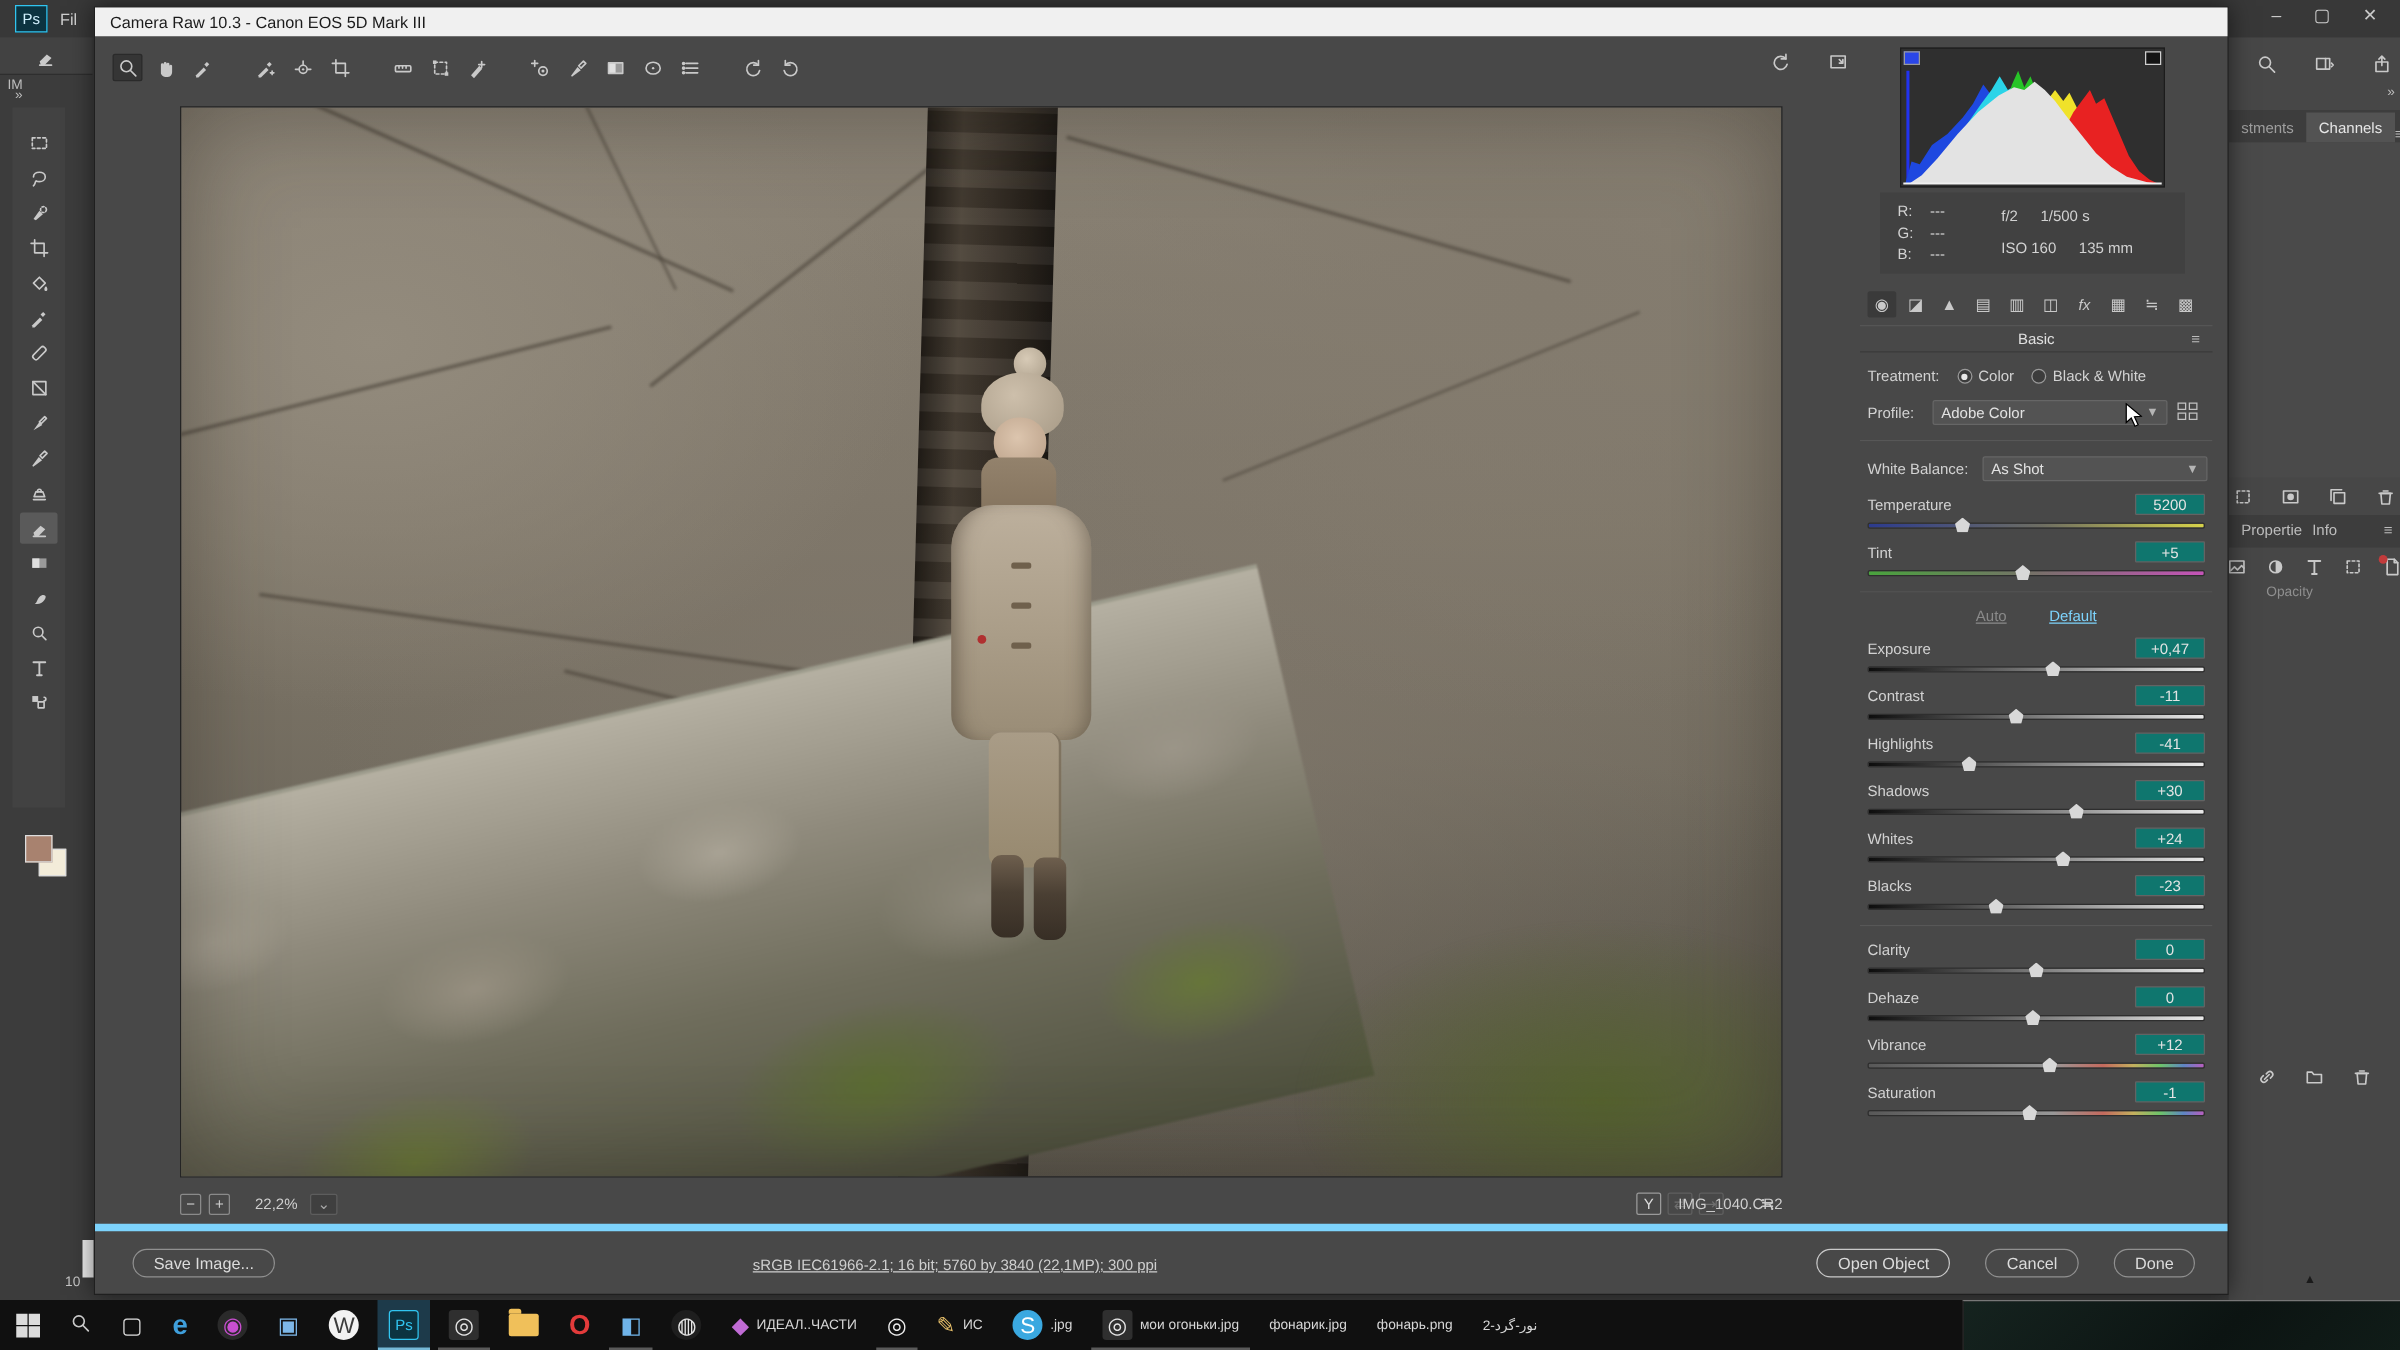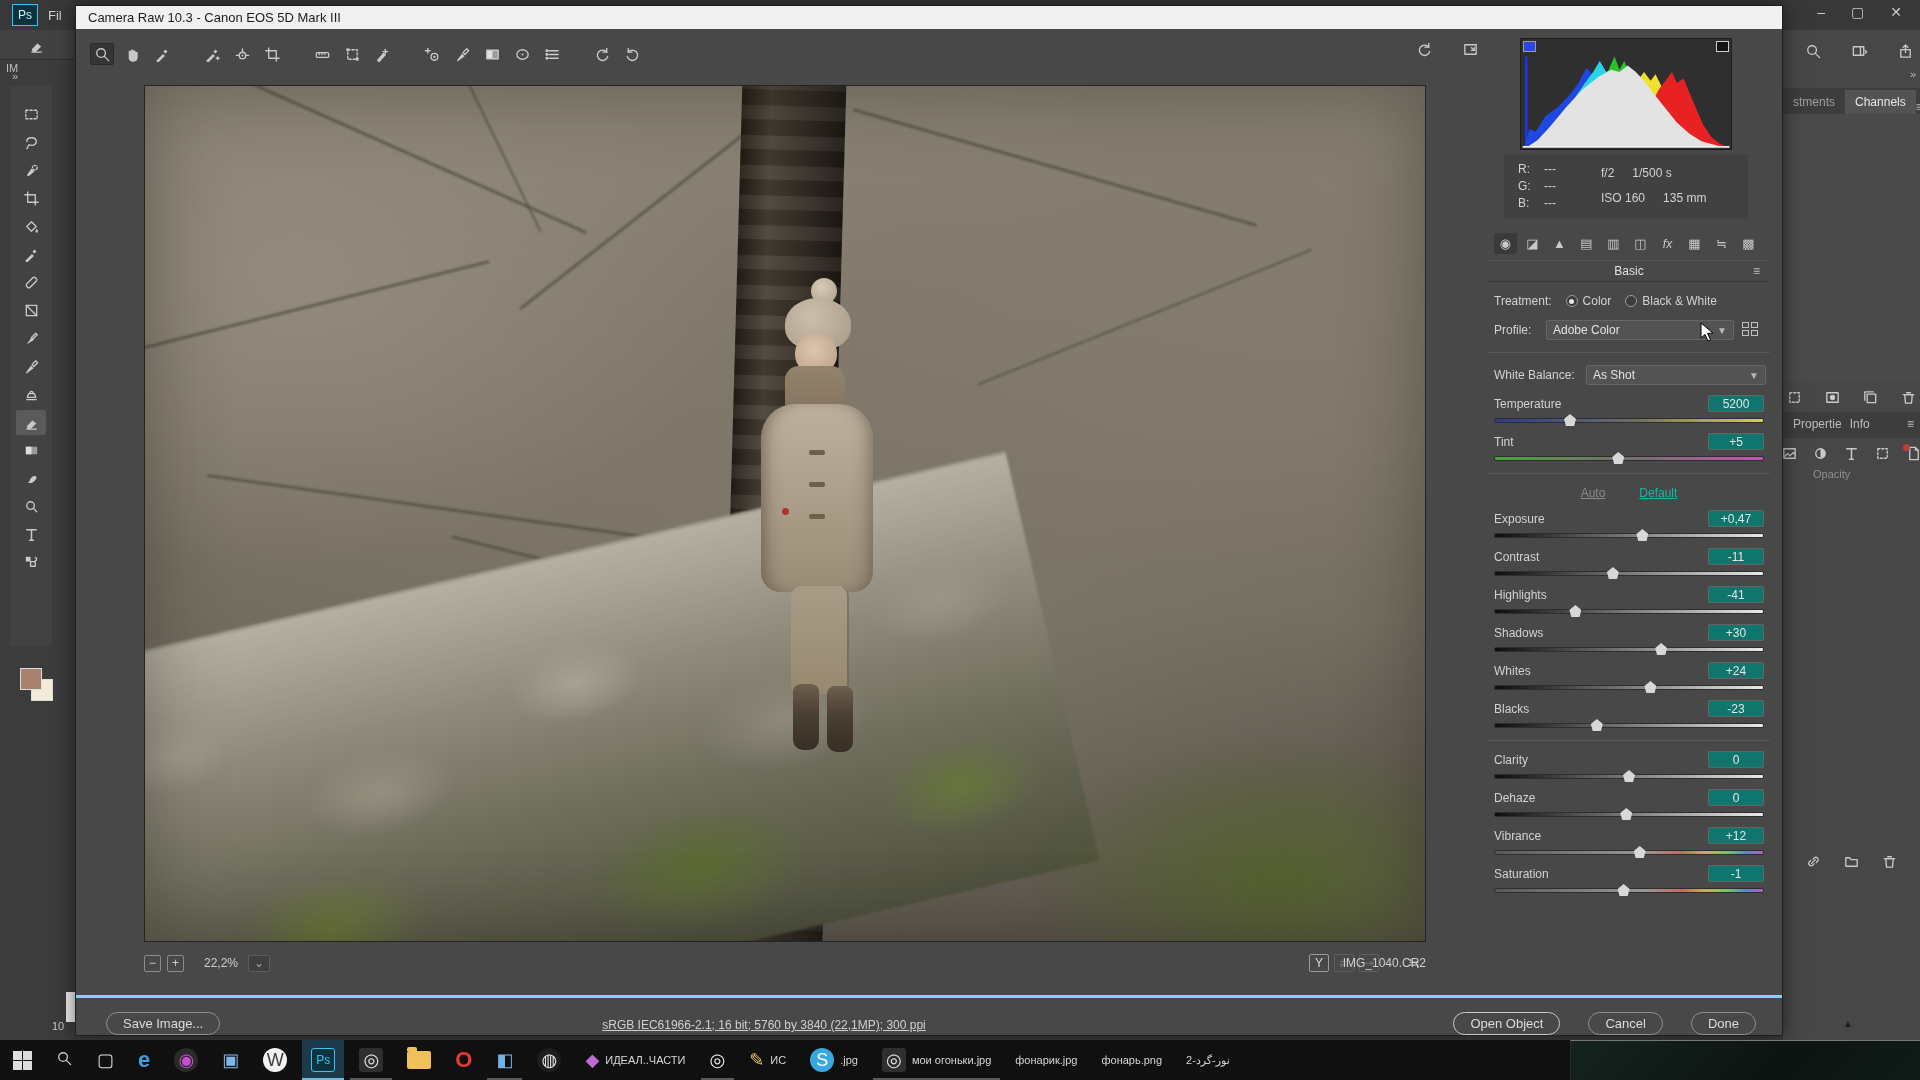--- a/index.html
+++ b/index.html
@@ -121,21 +121,21 @@
     line-height:15px; color:#cfcfcf; margin-right:6px; font-size:12px; }
   #zoom-level { margin:0 10px 0 14px; }
   #zoom-dd { width:22px; height:17px; background:#3f3f3f; border:1px solid #5d5d5d; border-radius:2px;
     text-align:center; line-height:15px; color:#a9a9a9; }
   #filename { position:absolute; left:0; right:0; text-align:right; }
   #preview-btns { margin-left:auto; display:flex; gap:5px; align-items:center; }
   .pbtn { width:20px; height:18px; border:1px solid #9a9a9a; border-radius:2px; text-align:center;
     line-height:16px; font-size:12px; color:#dcdcdc; }
   .pbtn.dim { border-color:#5f5f5f; color:#6f6f6f; }
 
-  #acr-footer { position:absolute; left:0; bottom:0; width:100%; height:40px; border-top:3px solid #7dd3fc; }
+  #acr-footer { position:absolute; left:0; bottom:0; width:100%; height:56px; border-top:6px solid #7dd3fc; }
   .pill { display:inline-block; border:1px solid #909090; border-radius:12px; color:#dcdcdc;
     font-size:13px; padding:3px 16px; background:transparent; }
   .pill.hl { border-color:#c9c9c9; }
   #save-btn { position:absolute; left:30px; top:14px; }
   #depth-link { position:absolute; left:0; right:330px; top:20px; text-align:center;
     color:#cfcfcf; font-size:12px; text-decoration:underline; }
   #footer-btns { position:absolute; right:26px; top:14px; display:flex; gap:28px; }
 
   
   #acr-right { position:absolute; right:12px; top:32px; width:282px; }
@@ -180,21 +180,21 @@
     border:1px solid #2e2e2e; }
   .sthumb { position:absolute; top:-5px; width:12px; height:12px; background:#d8d8d8;
     clip-path:polygon(50% 0,100% 42%,84% 100%,16% 100%,0 42%); transform:translateX(-50%);
     filter:drop-shadow(0 1px 1px rgba(0,0,0,.6)); }
   .tr-temp { background:linear-gradient(90deg,#2c3b8e 0%,#6e6e62 52%,#d6d24a 100%); }
   .tr-tint { background:linear-gradient(90deg,#49a33d 0%,#777069 50%,#c553b8 100%); }
   .tr-tone { background:linear-gradient(90deg,#0d0d0d 0%,#e9e9e9 100%); }
   .tr-vib  { background:linear-gradient(90deg,#585858 0%,#989898 55%,#c46a5e 70%,#c4b05e 79%,#6ec46a 87%,#5e86c4 94%,#b85ec0 100%); }
   #auto-default { display:flex; justify-content:center; gap:34px; margin-top:12px; font-size:12px; }
   #auto-default .auto { color:#8a8a8a; text-decoration:underline; }
-  #auto-default .default { color:#14b8a6; text-decoration:underline; }
+  #auto-default .default { color:#7dd3fc; text-decoration:underline; }
 
   #cursor { position:absolute; left:1700px; top:322px; width:14px; height:20px; z-index:60; }
 </style>
 </head>
 <body>
 
 <div class="abs" id="ps-top"></div>
 <div class="abs" id="ps-logo">Ps</div>
 <div class="abs" id="ps-menu-frag">Fil</div>
 <div class="abs" id="ps-win-controls">

